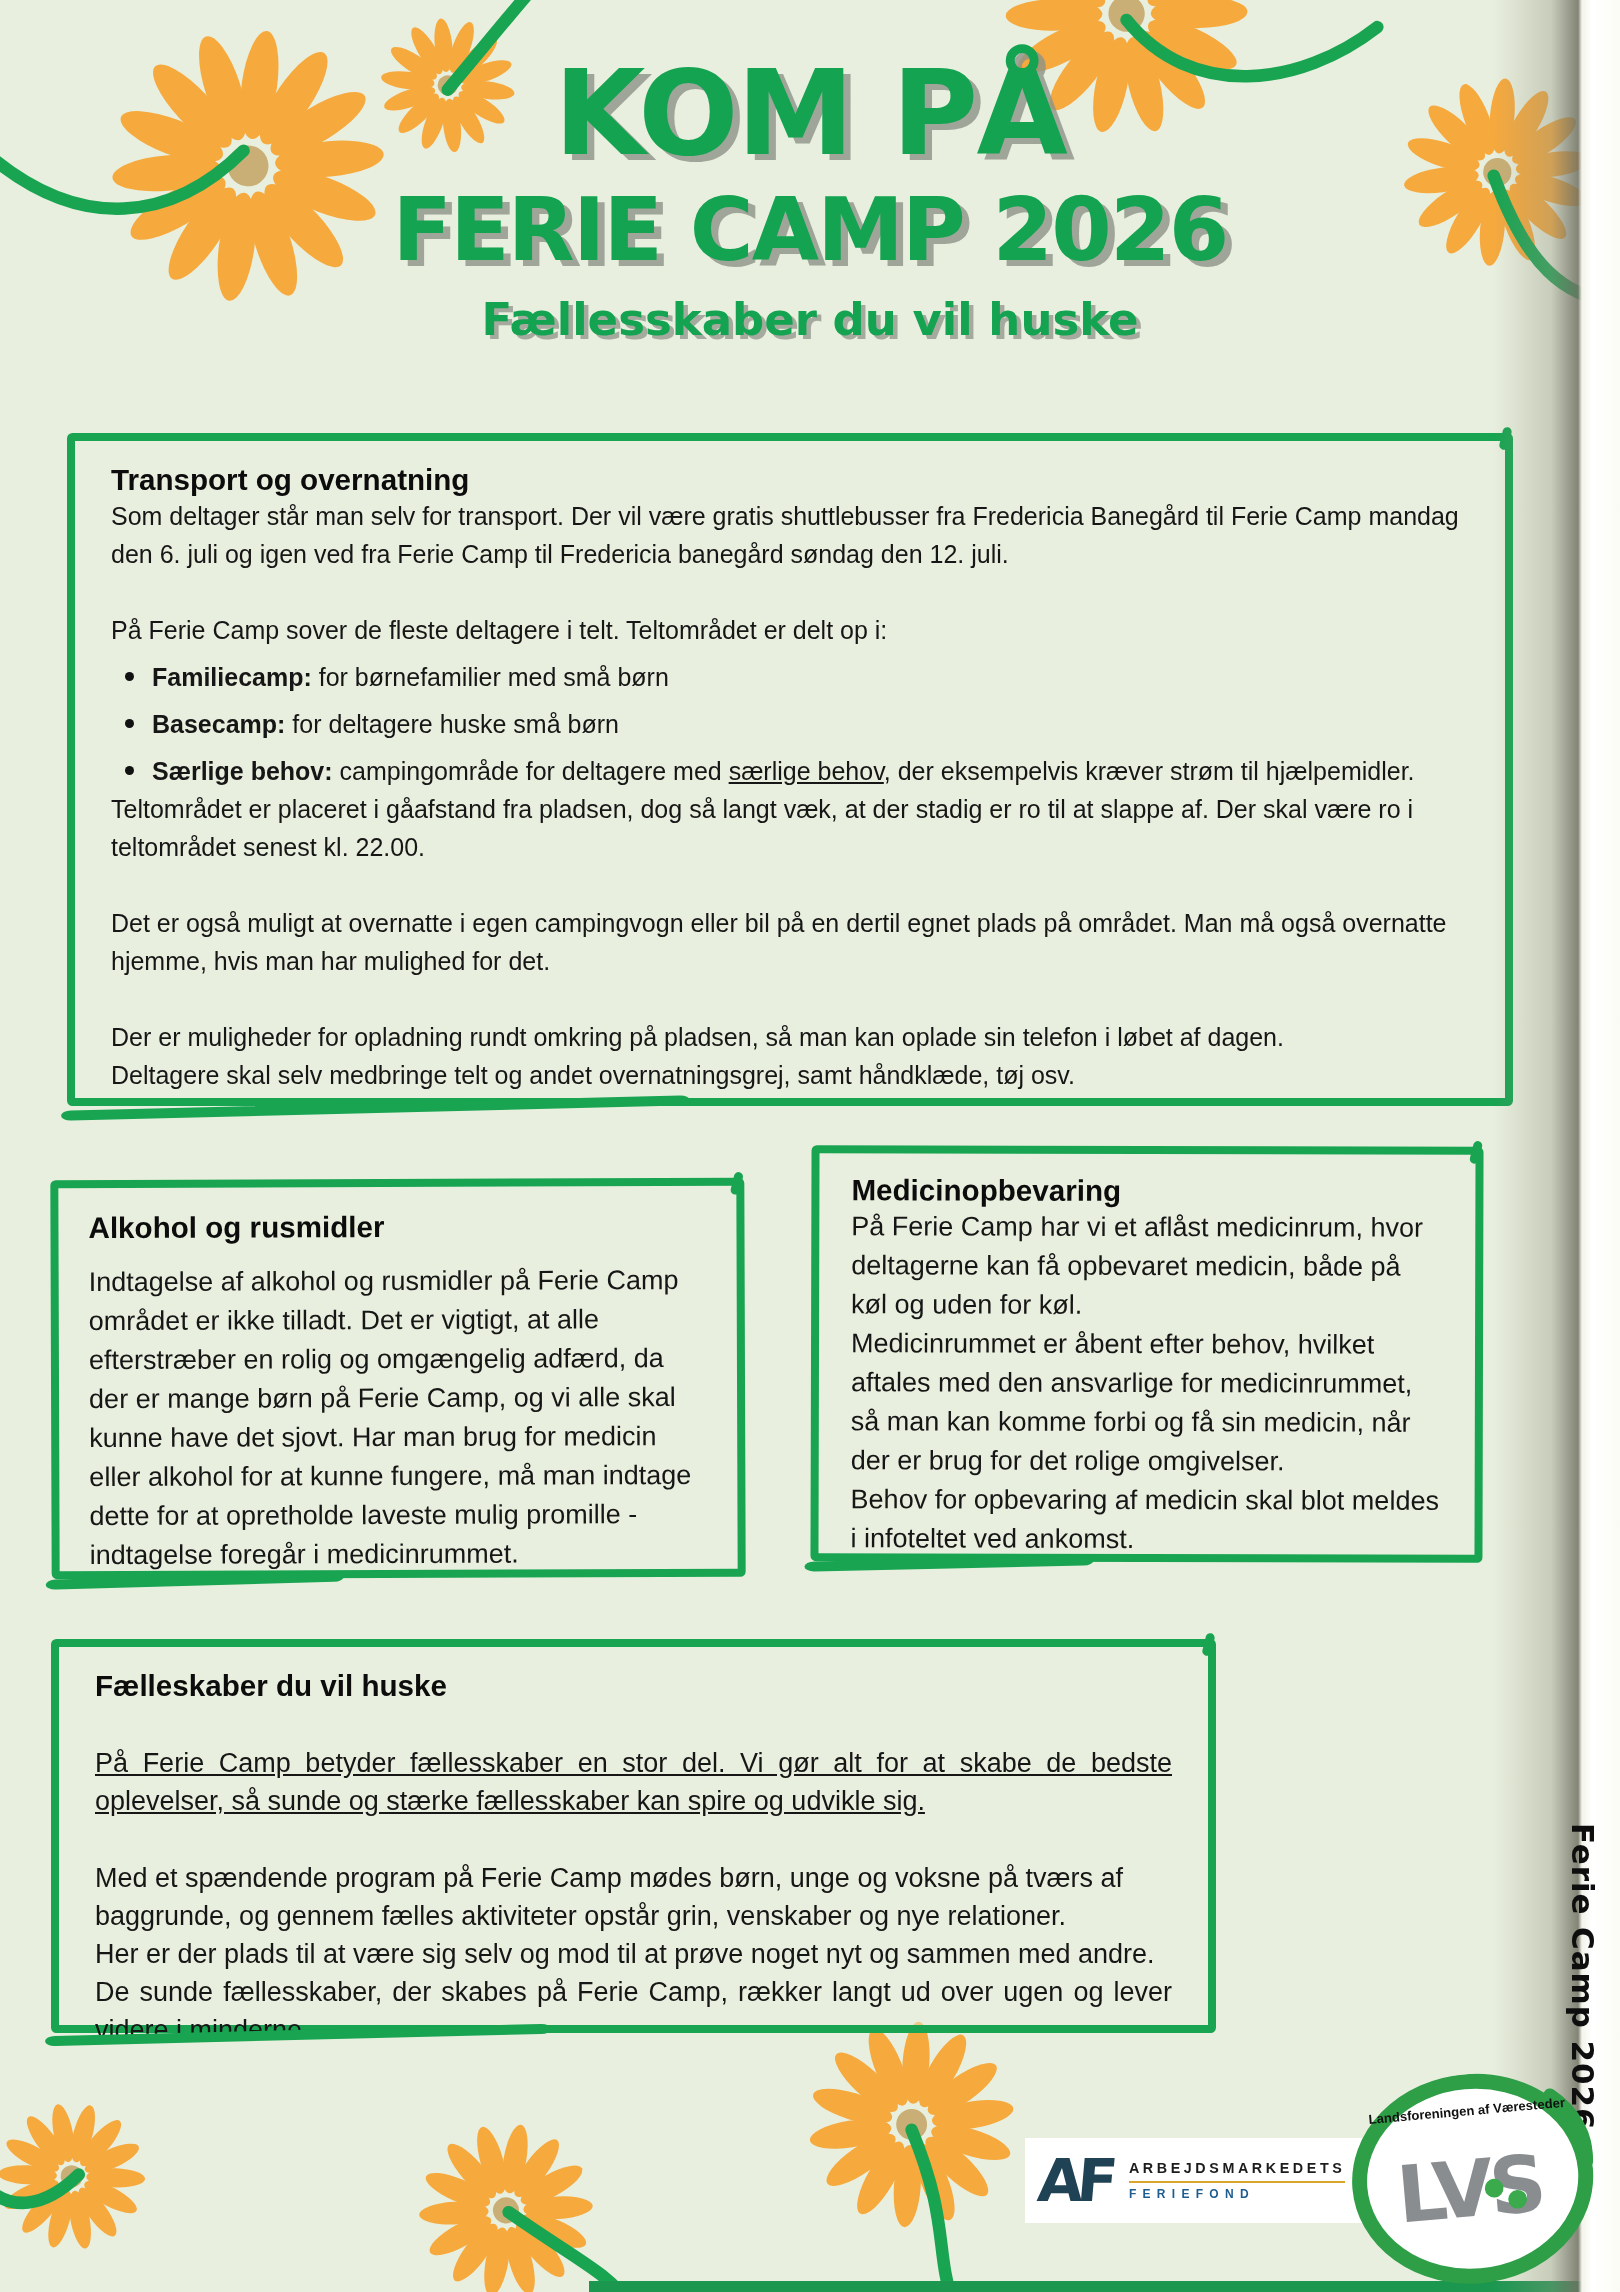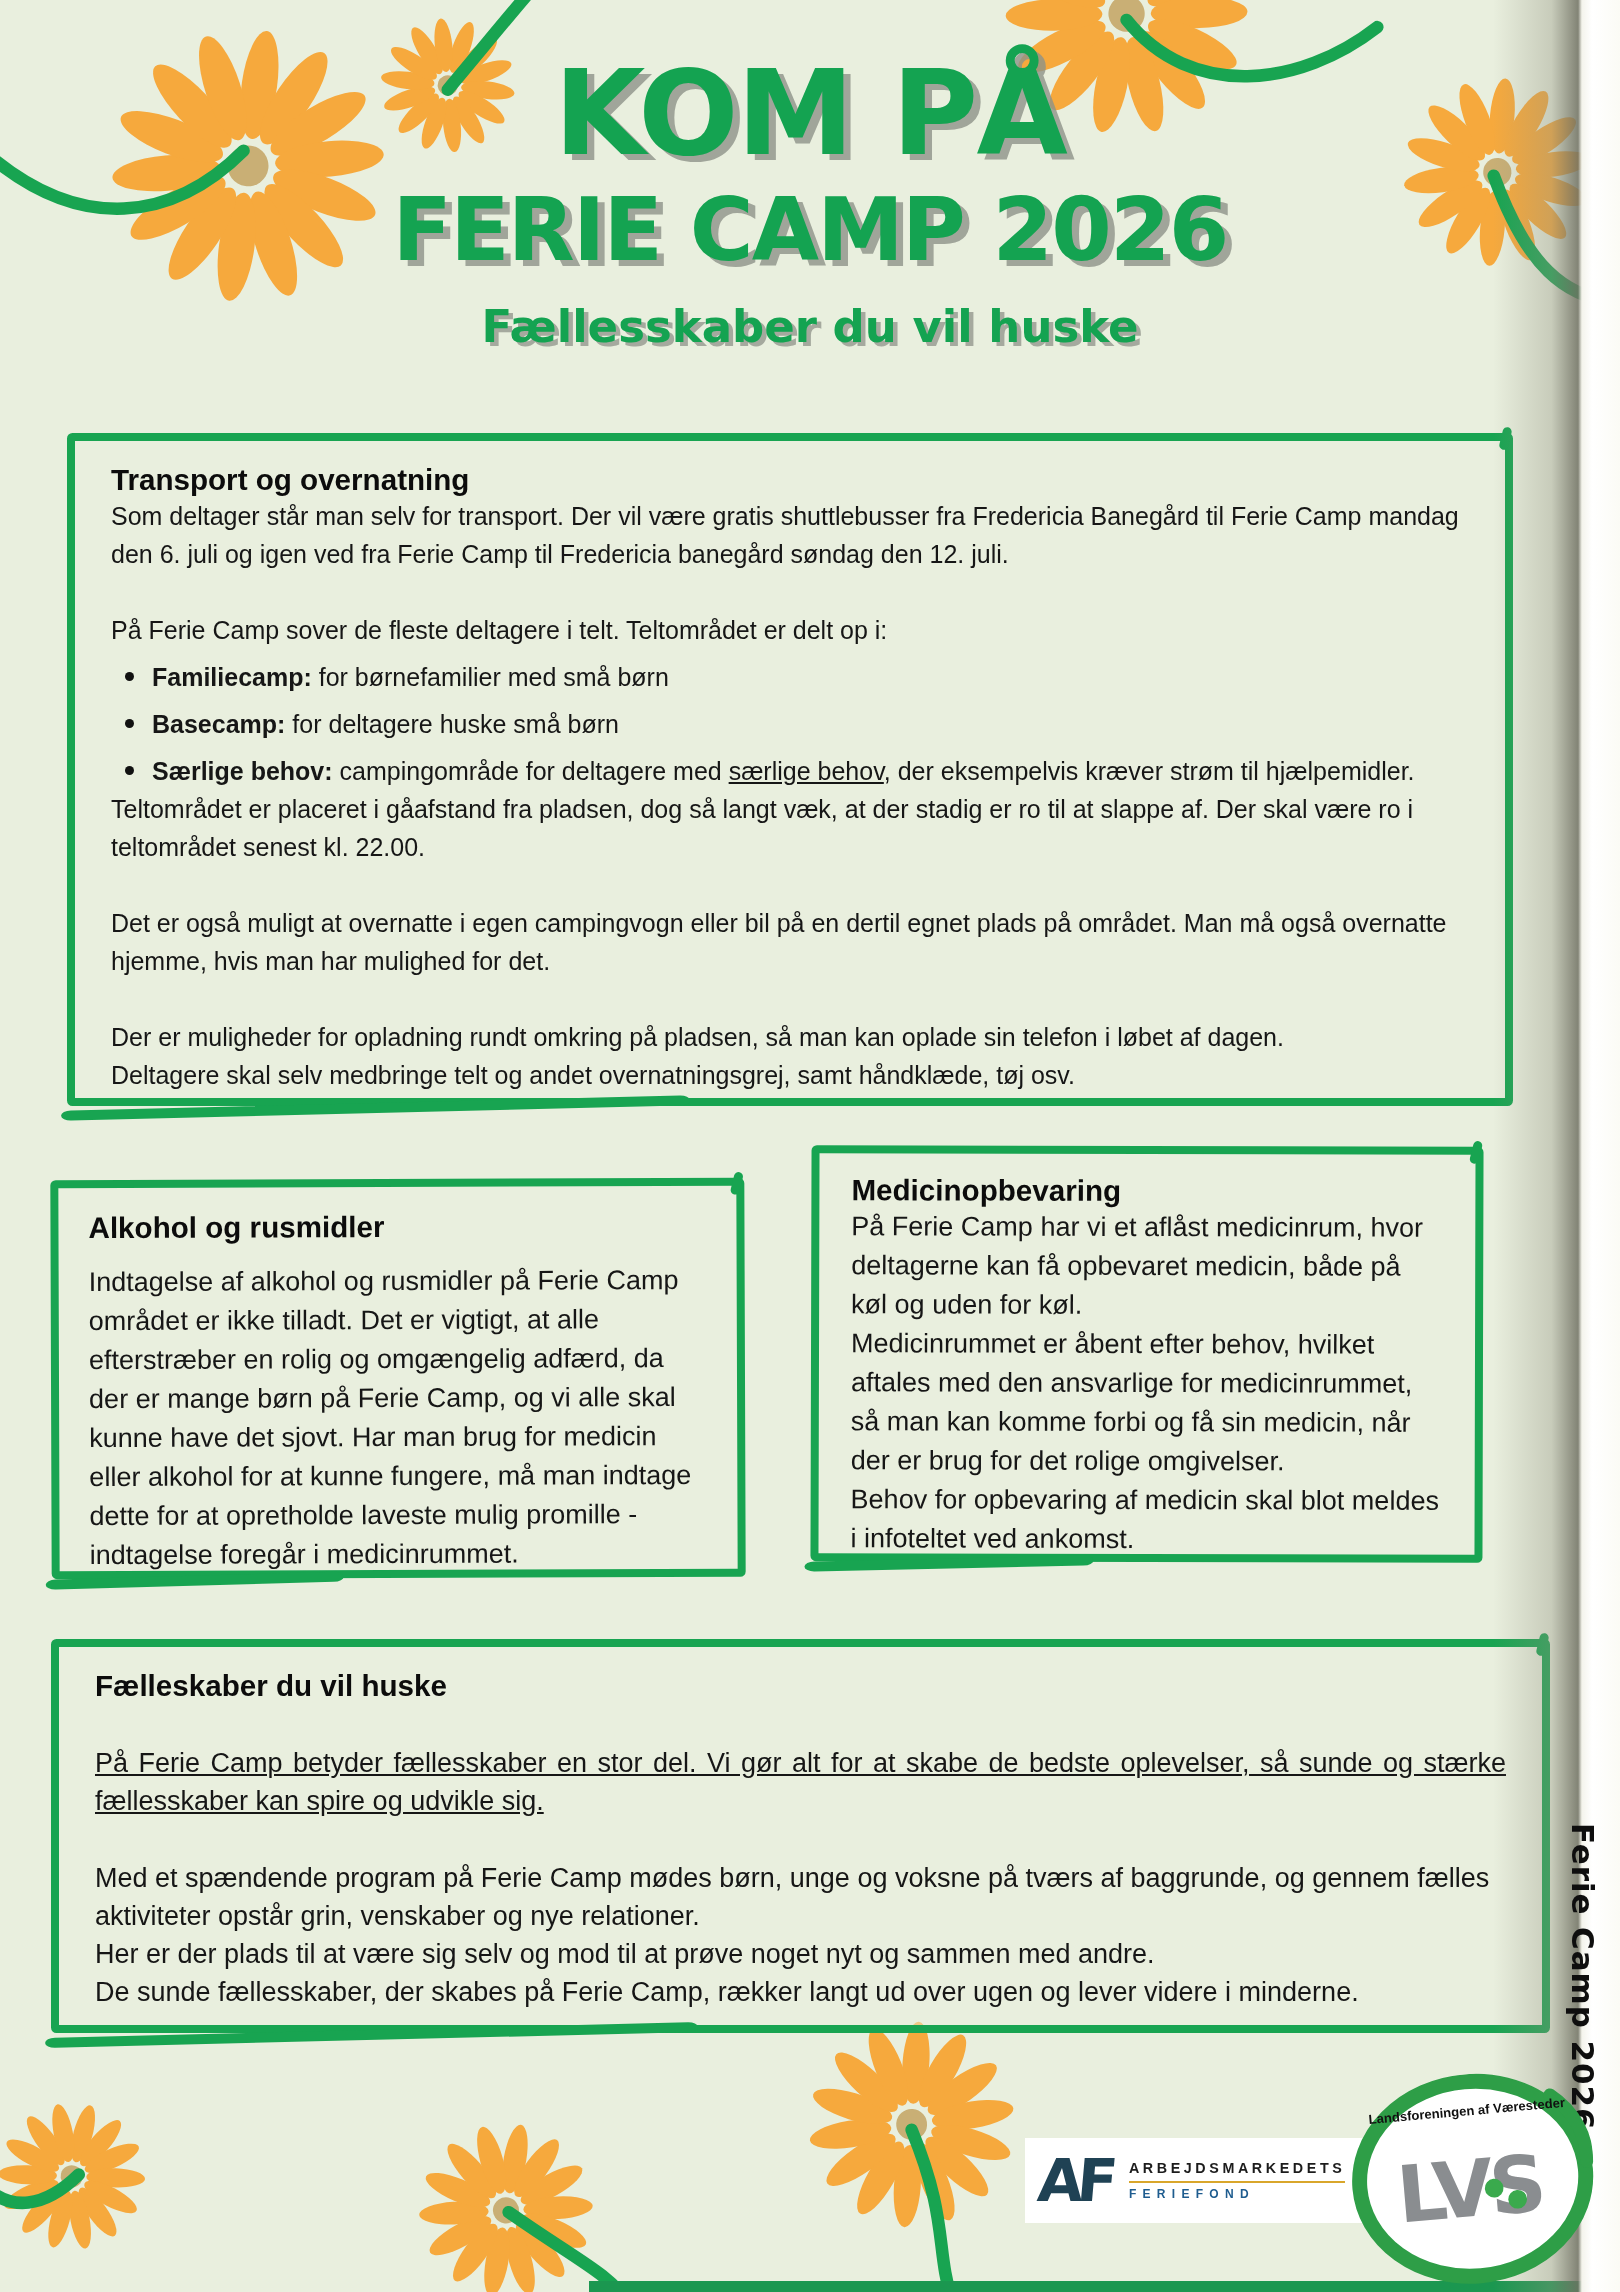--- a/index.html
+++ b/index.html
@@ -9,21 +9,21 @@
   
   .deco{position:absolute;inset:0;z-index:1;pointer-events:none;}
 
   
   .header{position:absolute;left:0;top:54px;width:100%;text-align:center;z-index:3;}
   .title1{font-family:"DejaVu Sans",sans-serif;font-weight:800;font-size:118px;line-height:1.0;
           color:#14a351;letter-spacing:-1.8px;text-shadow:7.2px 6.3px 0 rgba(141,146,136,.8);}
   .title2{font-family:"DejaVu Sans",sans-serif;font-weight:800;font-size:87px;line-height:1.05;
           color:#14a351;letter-spacing:-1.8px;text-shadow:7.2px 6.3px 0 rgba(141,146,136,.8);margin-top:12.5px;}
   .subtitle{font-family:"DejaVu Sans",sans-serif;font-weight:800;font-size:45px;color:#14a351;
-          letter-spacing:0;text-shadow:4.5px 3.6px 0 rgba(141,146,136,.75);margin-top:24px;text-align:center;}
+          letter-spacing:0;text-shadow:4.5px 3.6px 0 rgba(141,146,136,.75);margin-top:17px;text-align:center;}
 
   
   .box{position:absolute;border:8px solid #18a451;border-radius:5.4px;background:rgba(233,239,222,.45);
        z-index:3;box-sizing:border-box;}
   .box::after{content:'';position:absolute;left:-14.3px;bottom:-15px;width:44%;height:9.9px;
        background:#18a451;border-radius:10.7px/5.4px;transform:rotate(-1.4deg);}
   .box::before{content:'';position:absolute;right:-5.4px;top:-14.3px;width:9px;height:23px;
        background:#18a451;border-radius:5.4px;transform:rotate(14deg);}
   .box h2{margin:0;font-size:29.6px;font-weight:bold;color:#0c0c0c;letter-spacing:0;}
   .box p{margin:0;}
@@ -38,21 +38,21 @@
   .b-label{font-weight:bold;}
   .u{text-decoration:underline;}
 
   .box-alkohol{left:51px;top:1179px;width:694px;height:399px;padding:23px 30px;transform:rotate(-.2deg);}
   .box-alkohol h2{margin-bottom:18px;}
   .box-alkohol p{font-size:27px;line-height:39px;max-width:609px;}
 
   .box-medicin{left:811px;top:1146px;width:672px;height:416px;padding:19.7px 32px;transform:rotate(.15deg);}
   .box-medicin p{font-size:27px;line-height:39px;max-width:600px;}
 
-  .box-faelles{left:51px;top:1639px;width:1499px;height:394px;padding:21.5px 36px;}
+  .box-faelles{left:51px;top:1639px;width:1165px;height:394px;padding:21.5px 36px;}
   .box-faelles p{font-size:27px;line-height:38px;}
   .just{text-align:justify;-moz-text-align-last:left;text-align-last:left;}
   .box-faelles .p1{margin-top:41px;text-decoration:underline;}
   .box-faelles .p2{margin-top:39px;}
 
   
   .curl{position:absolute;right:0;top:0;bottom:0;width:127px;z-index:5;pointer-events:none;
         background:linear-gradient(to right,
           rgba(150,151,133,0) 0%, rgba(146,147,129,.38) 46%,
           rgba(112,113,99,.85) 67%, #f4f4ec 70%, #ffffff 78%, #fbfbf5 100%);}

